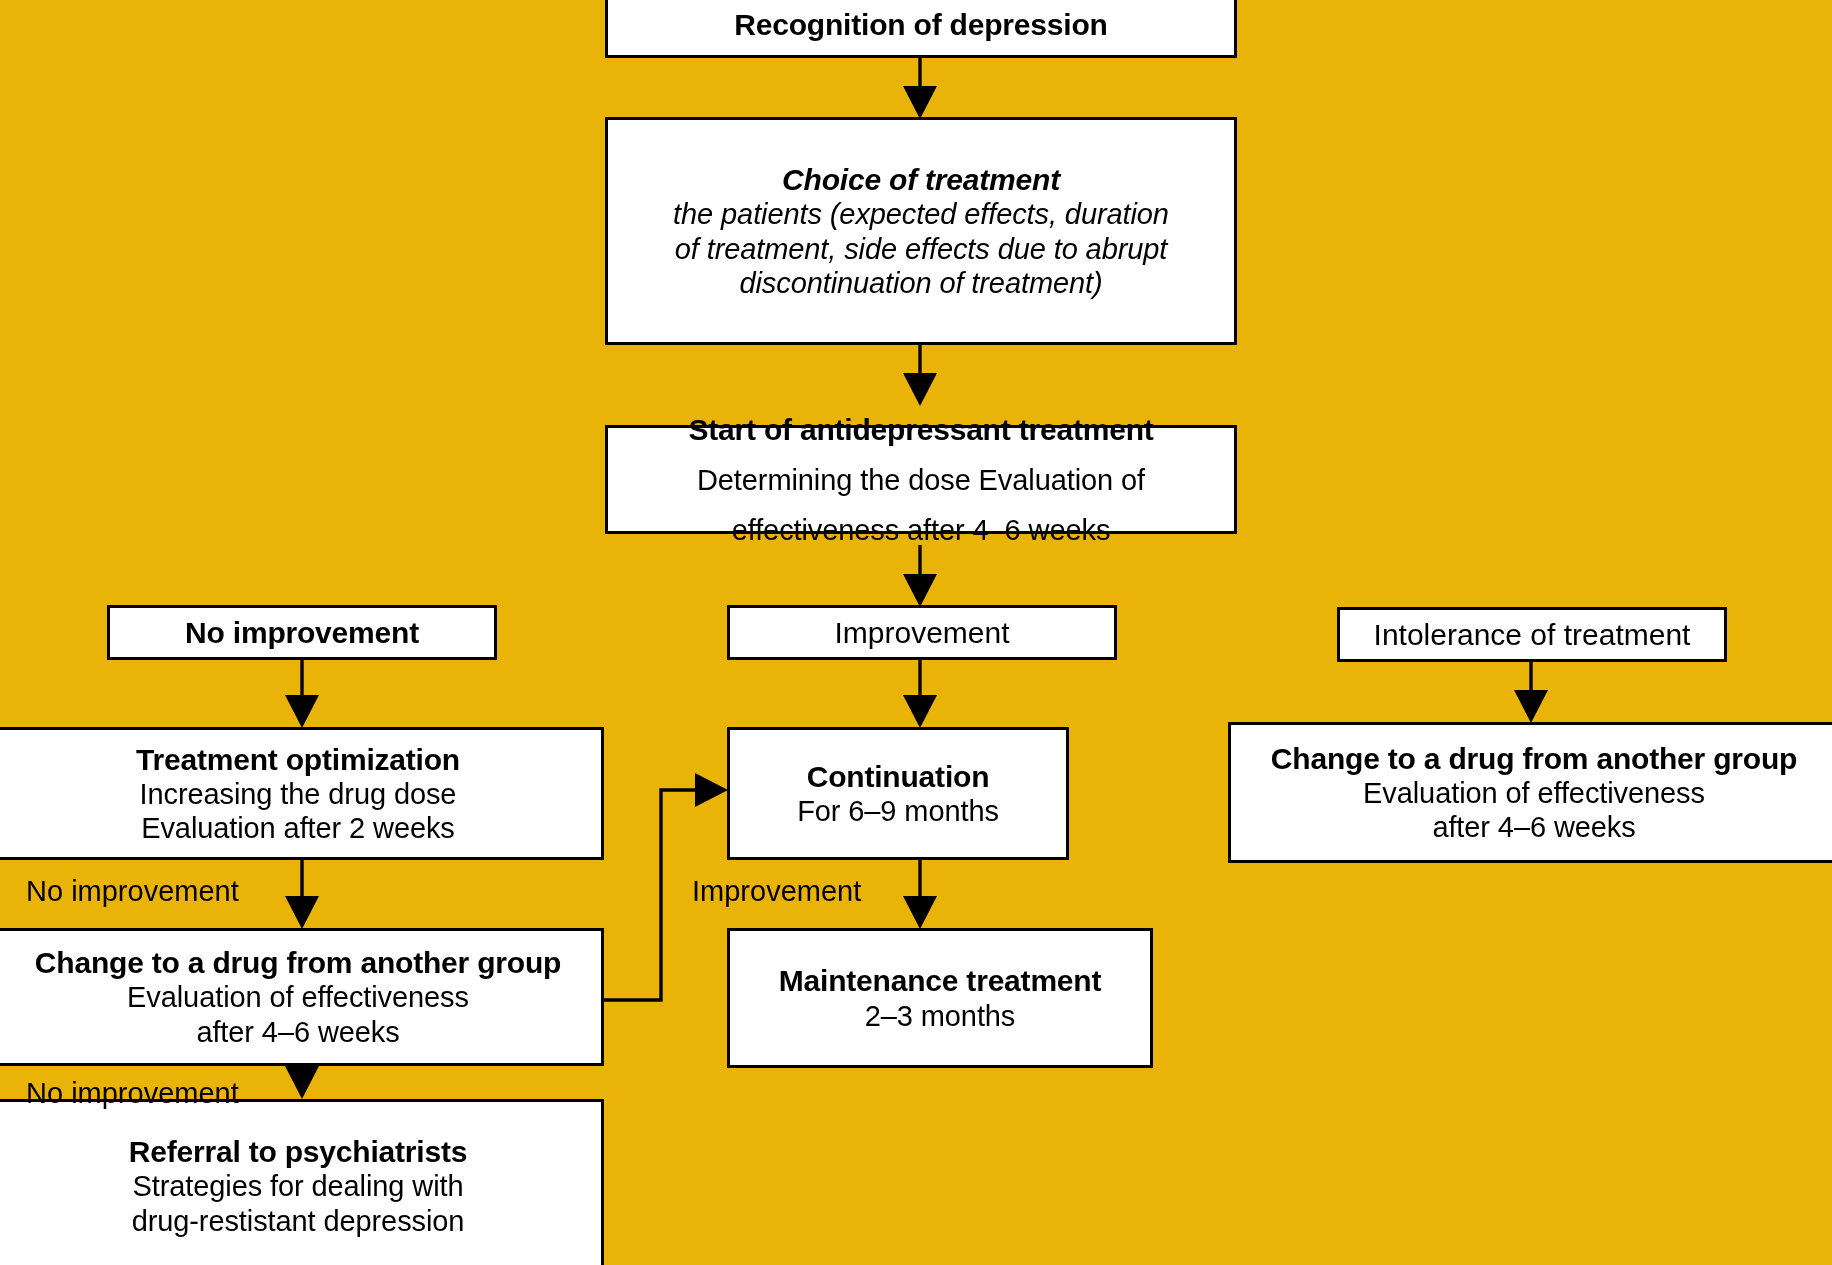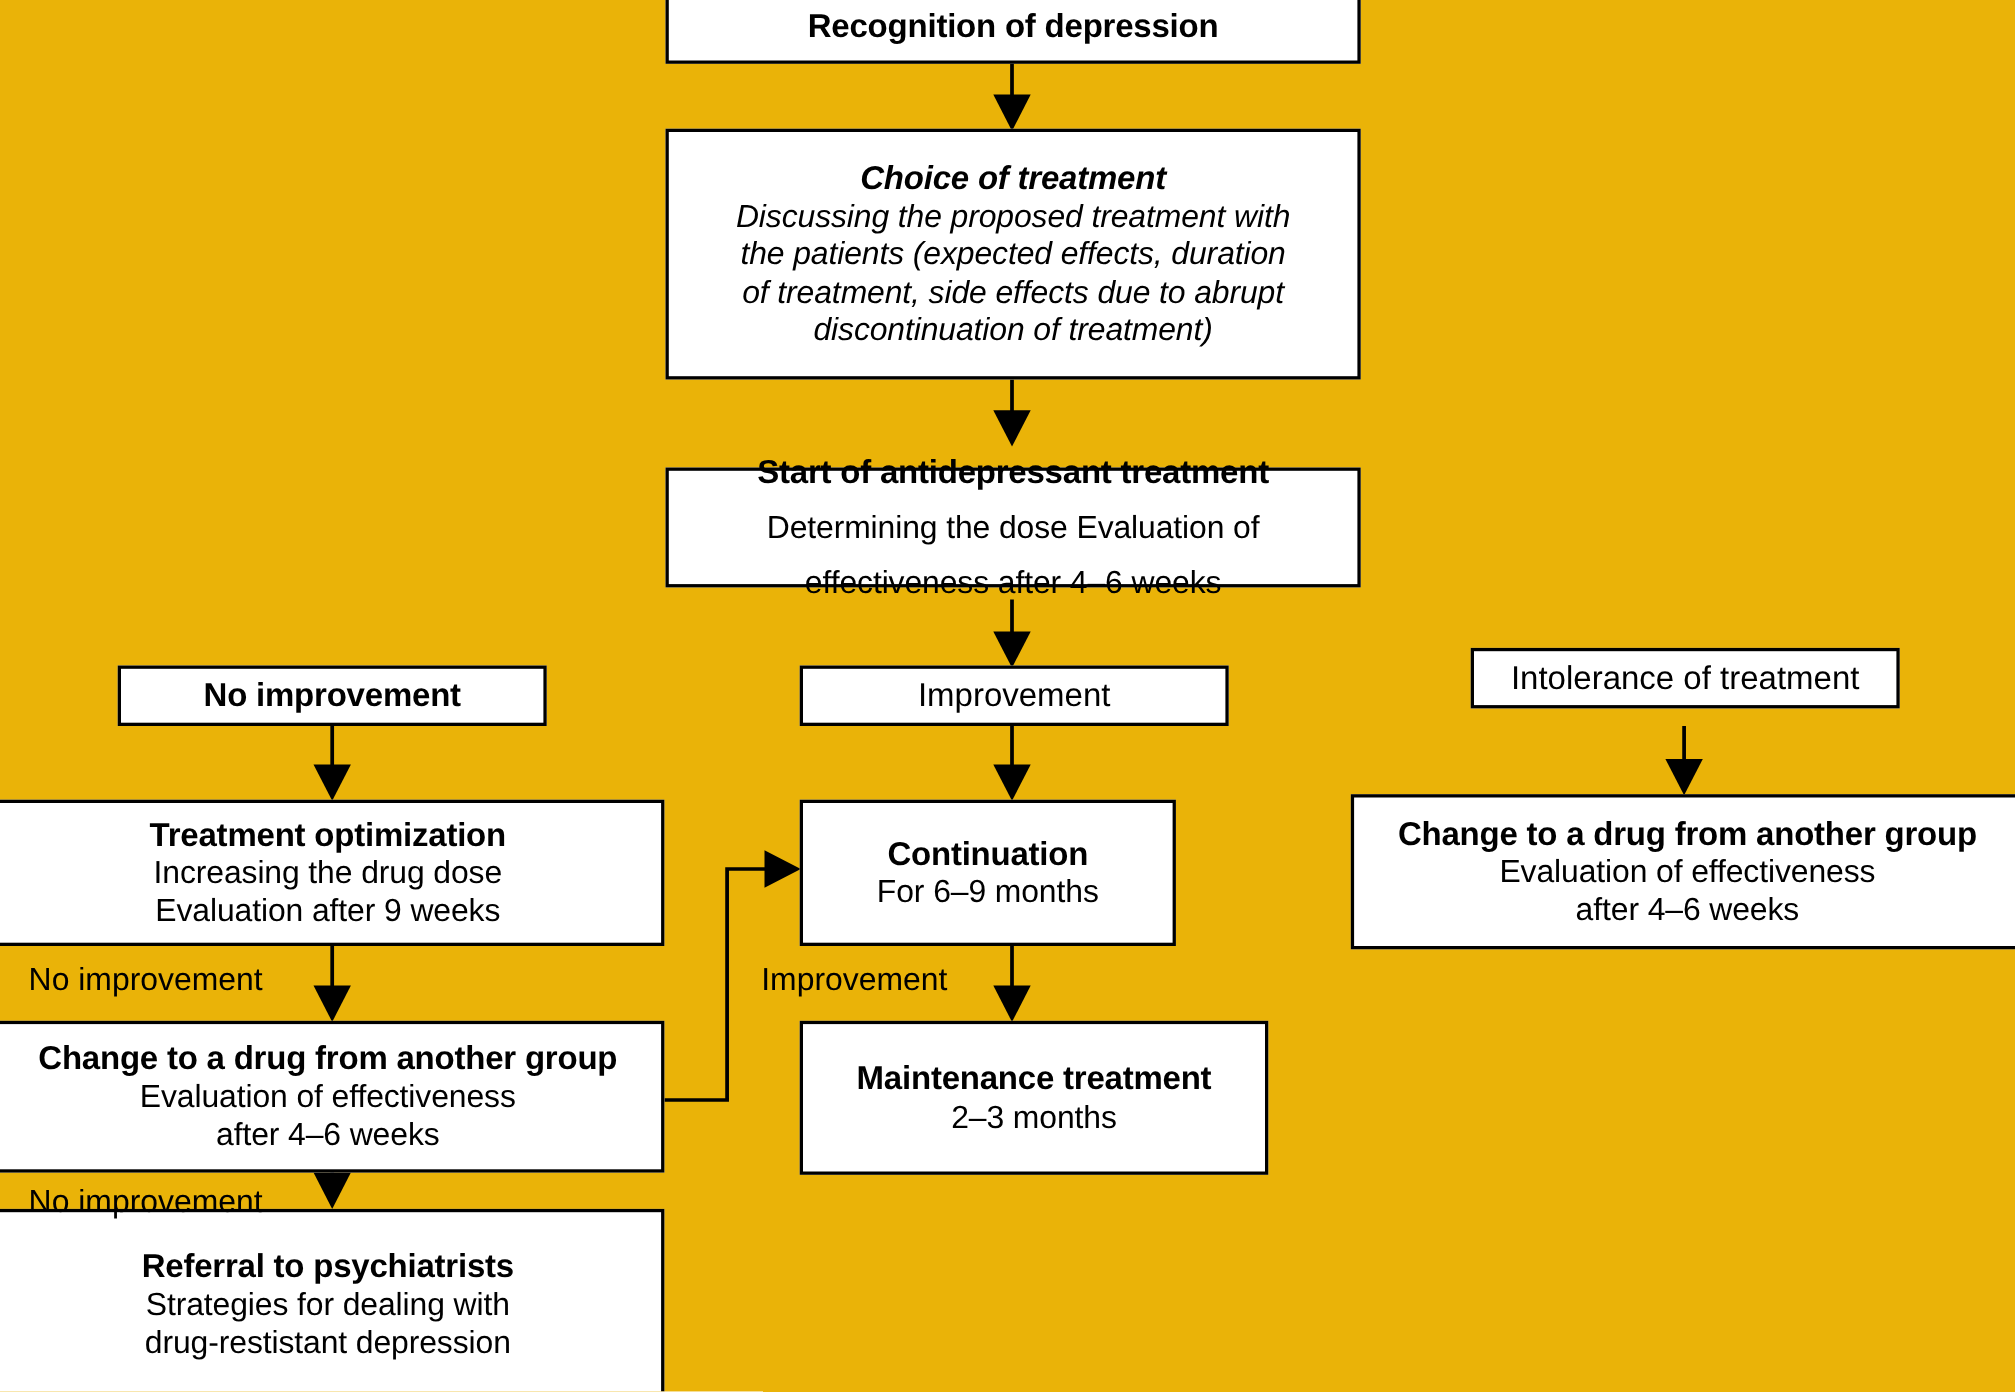--- a/index.html
+++ b/index.html
@@ -125,48 +125,47 @@
       <polygon points="728,790 695,773 695,807"></polygon>
     </g>
   </svg>
 
   <div class="node" style="left:605px; top:-8px; width:632px; height:66px;">
     <div class="ttl">Recognition of depression</div>
   </div>
 
   <div class="node" style="left:605px; top:117px; width:632px; height:228px;font-style:italic;">
     <div class="ttl">Choice of treatment</div>
-    <div class="sub">Discussing the proposed treatment with</div>
     <div class="sub">the patients (expected effects, duration</div>
     <div class="sub">of treatment, side effects due to abrupt</div>
     <div class="sub">discontinuation of treatment)</div>
   </div>
 
   <div class="node" style="left:605px; top:425px; width:632px; height:109px;gap:16px;">
     <div class="ttl">Start of antidepressant treatment</div>
     <div class="sub">Determining the dose Evaluation of</div>
     <div class="sub">effectiveness after 4–6 weeks</div>
   </div>
 
   <div class="node" style="left:107px; top:605px; width:390px; height:55px;">
     <div class="ttl">No improvement</div>
   </div>
 
   <div class="node" style="left:727px; top:605px; width:390px; height:55px;">
     <div class="plain">Improvement</div>
   </div>
 
-  <div class="node" style="left:1337px; top:589px; width:390px; height:55px;">
+  <div class="node" style="left:1337px; top:607px; width:390px; height:55px;">
     <div class="plain">Intolerance of treatment</div>
   </div>
 
   <div class="node" style="left:-8px; top:727px; width:612px; height:133px;">
     <div class="ttl">Treatment optimization</div>
     <div class="sub">Increasing the drug dose</div>
-    <div class="sub">Evaluation after 9 weeks</div>
+    <div class="sub">Evaluation after 2 weeks</div>
   </div>
 
   <div class="node" style="left:727px; top:727px; width:342px; height:133px;">
     <div class="ttl">Continuation</div>
     <div class="sub">For 6–9 months</div>
   </div>
 
   <div class="node" style="left:1228px; top:722px; width:612px; height:141px;">
     <div class="ttl">Change to a drug from another group</div>
     <div class="sub">Evaluation of effectiveness</div>

